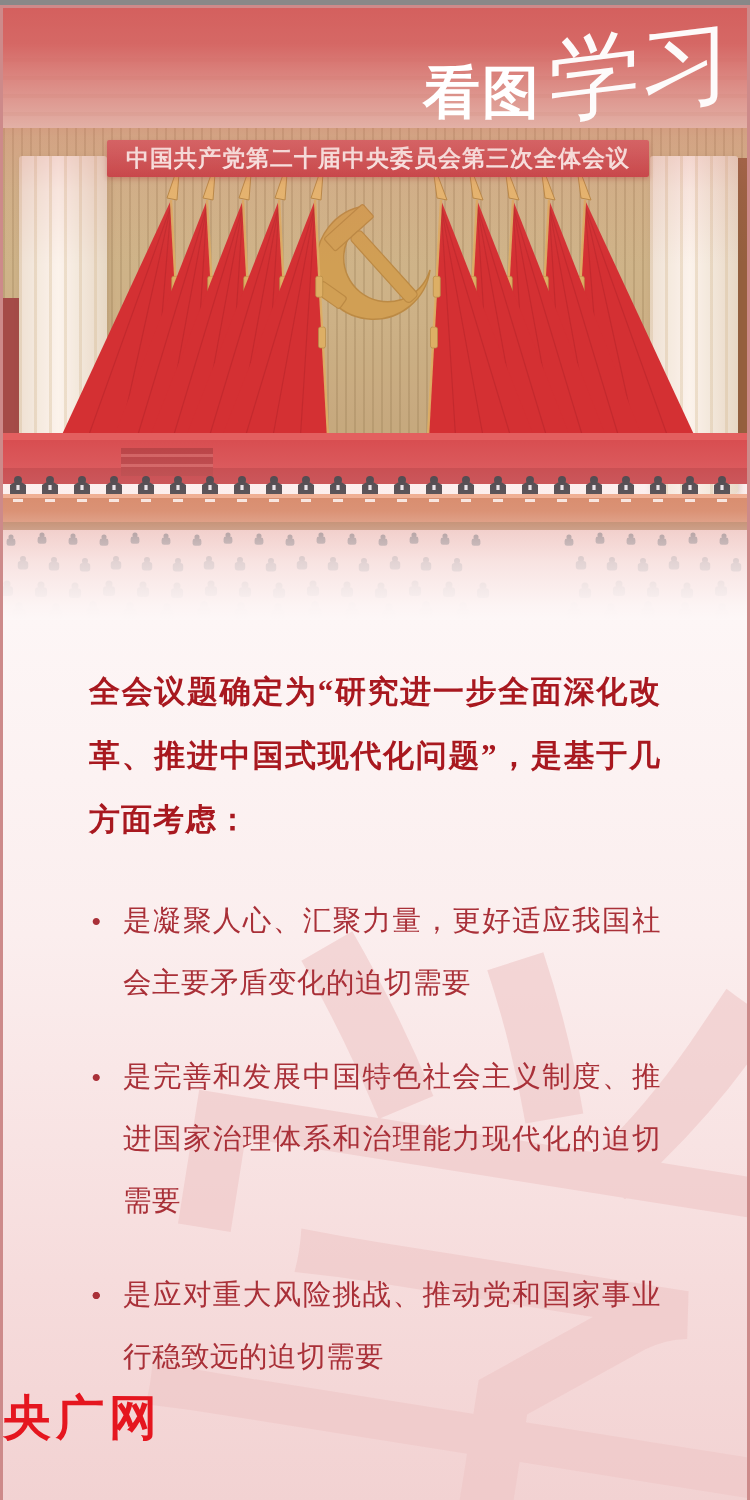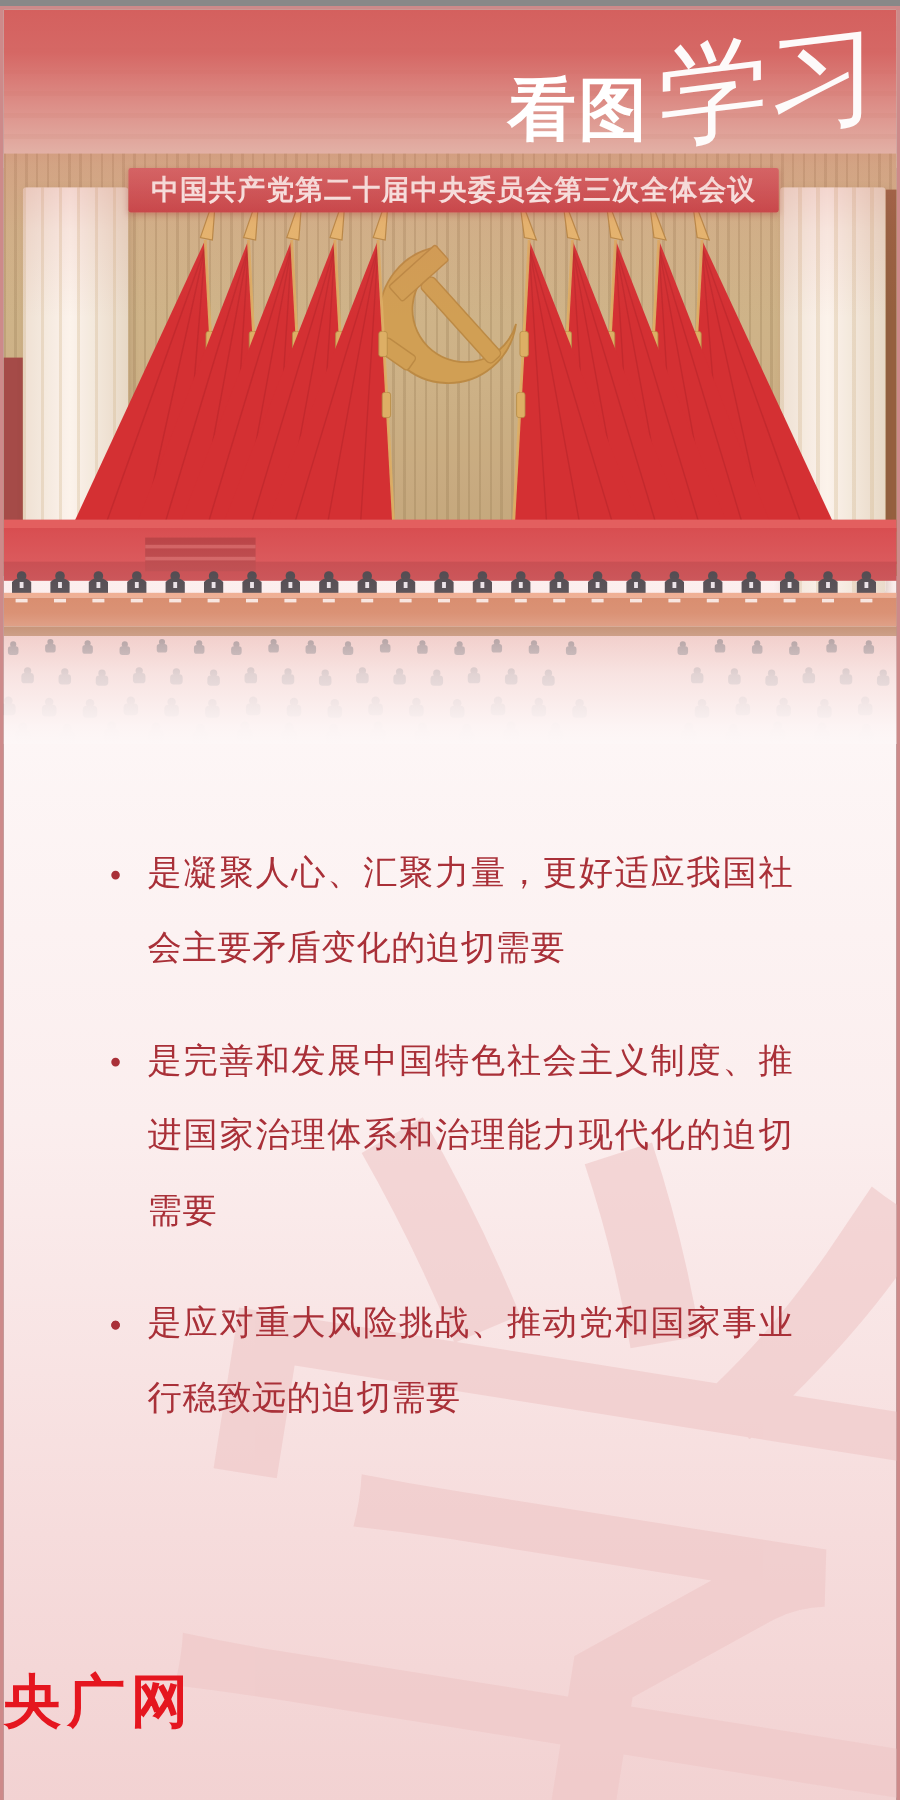--- a/index.html
+++ b/index.html
@@ -367,20 +367,21 @@
   <div class="logo">
     <div class="logo-row">
       <span class="logo-kan">看图</span>
       <span class="logo-script">学习</span>
     </div>
   </div>
 
   <div class="watermark">学</div>
 
   <div class="content">
+    <p class="heading">全会议题确定为“研究进一步全面深化改革、推进中国式现代化问题”，是基于几方面考虑：</p>
     <ul class="points">
       <li>
         <span class="marker">•</span>
         <span>是凝聚人心、汇聚力量，更好适应我国社会主要矛盾变化的迫切需要</span>
       </li>
       <li>
         <span class="marker">•</span>
         <span>是完善和发展中国特色社会主义制度、推进国家治理体系和治理能力现代化的迫切需要</span>
       </li>
       <li>

